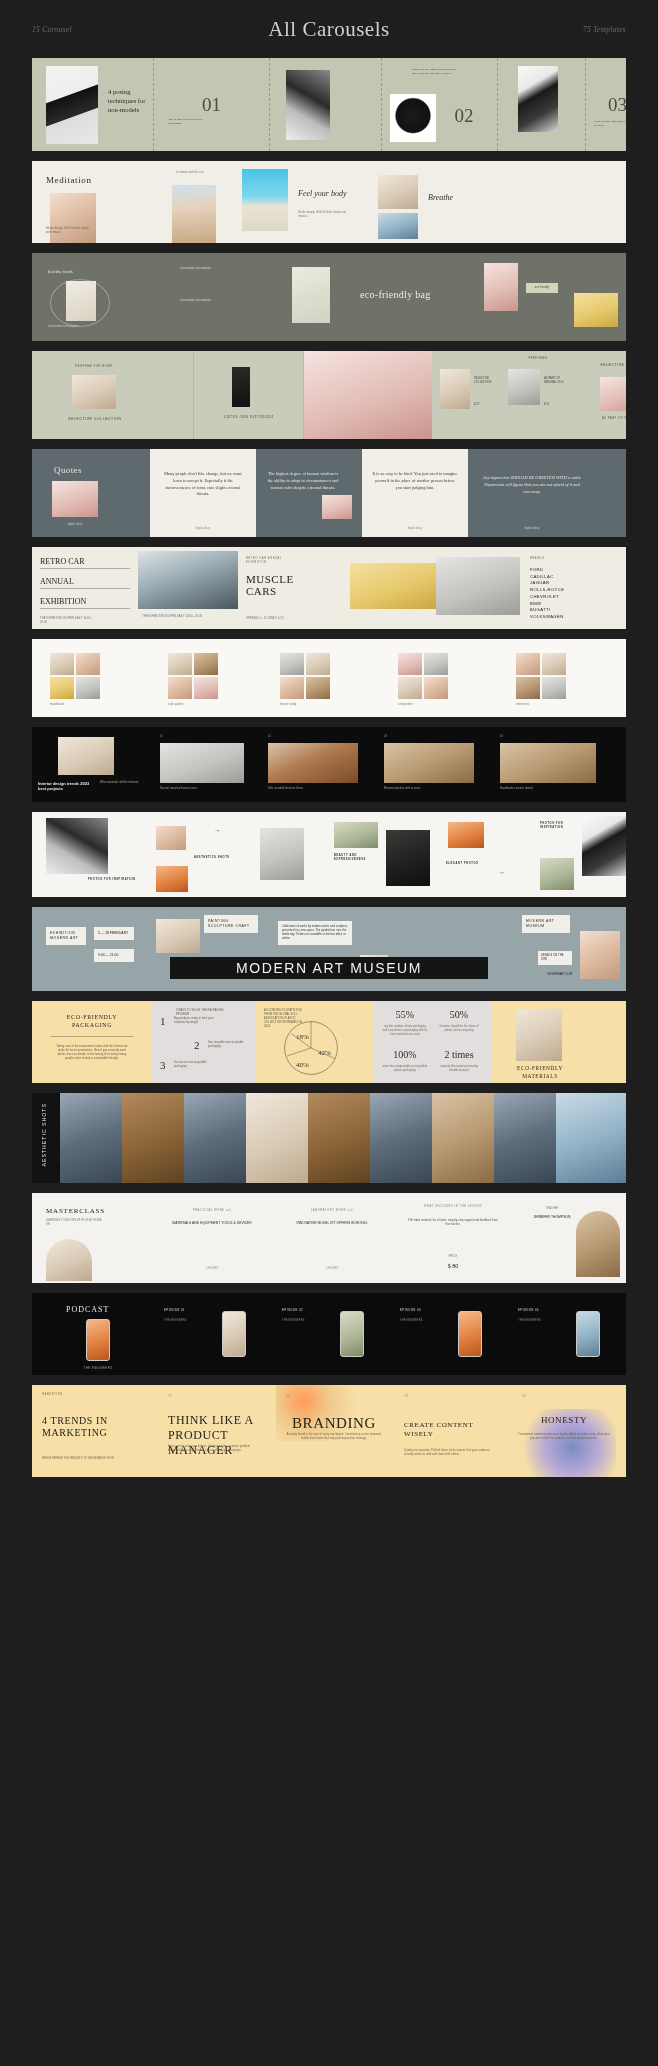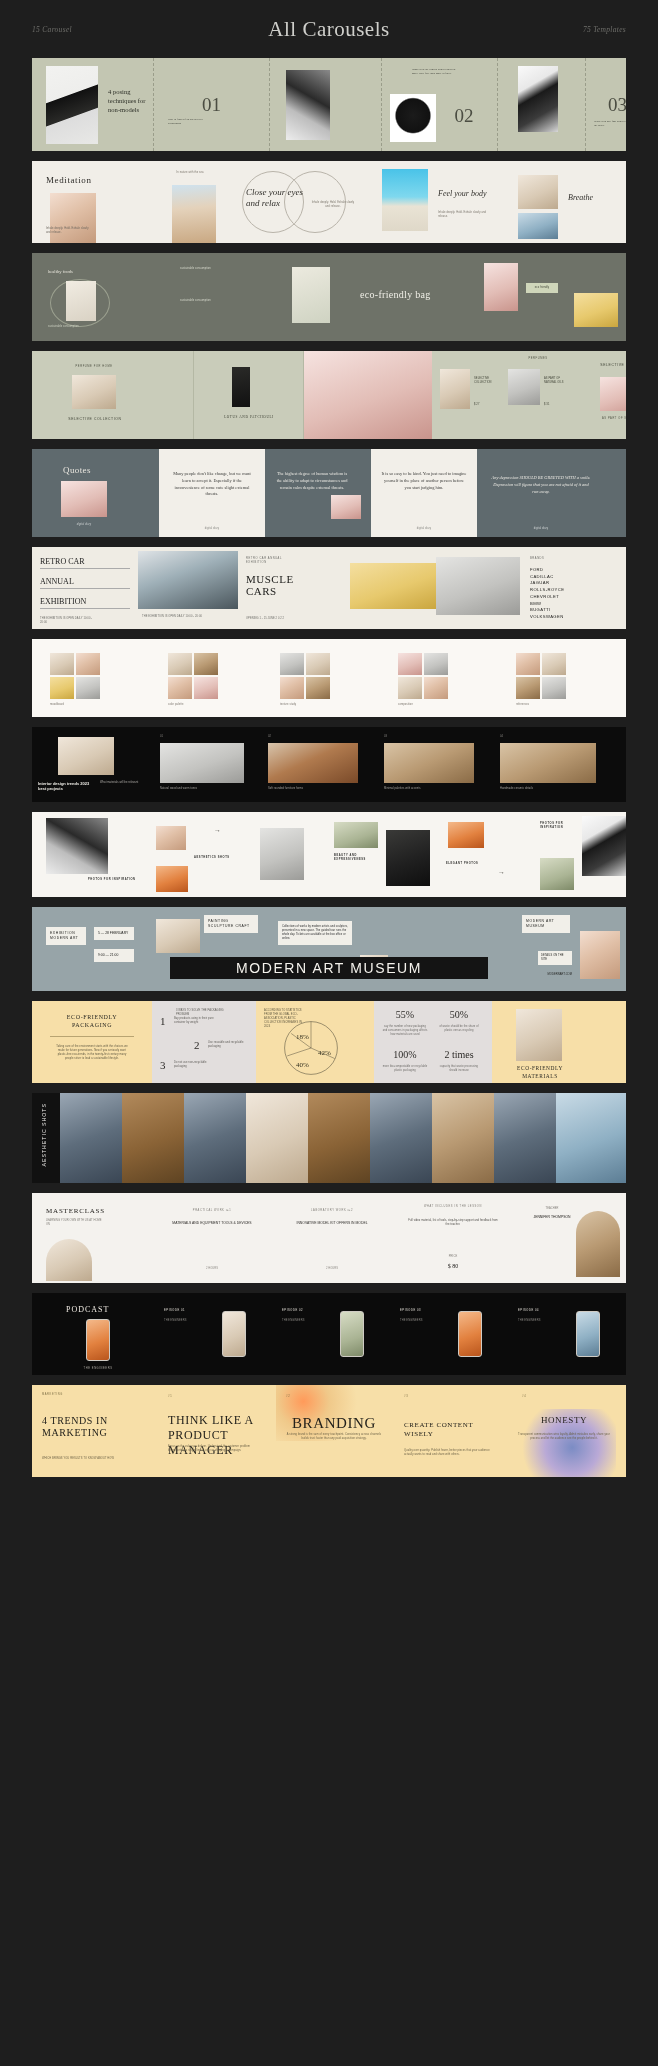--- a/index.html
+++ b/index.html
@@ -63,21 +63,21 @@
 
   
   #row3 { height: 88px; background: #6e7268; align-items: center; }
   #row3 .slide { background:#6e7268; }
 
   
   #row4 { height: 88px; background: #c9ccba; }
   #row4 .slide { background:#c9ccba; }
 
   
-  #row5 { height: 88px; background: #5f6a6e; padding-left: 9px; }
+  #row5 { height: 88px; background: #5f6a6e; }
   .q-dark { background:#5f6a6e; }
   .q-light { background:#f2efe9; }
 
   
   #row6 { height: 82px; background: #efece4; }
 
   
   #row7 { height: 78px; background: #faf8f4; }
 
   
@@ -175,26 +175,20 @@
 <div class="strip" id="row2">
   <div class="slide" style="width:120px">
     <div class="serif lbl" style="left:14px;top:14px;font-size:9px;color:#2f2d2a;letter-spacing:.6px">Meditation</div>
     <div class="photo p-skin" style="left:18px;top:32px;width:46px;height:50px"></div>
     <div class="lbl tny" style="left:14px;top:66px;width:44px;color:#6b655d">Inhale deeply. Hold. Exhale slowly and release.</div>
   </div>
   <div class="slide" style="width:84px">
     <div class="lbl tny center" style="left:18px;top:10px;width:40px;color:#7a746b">In nature with the sea</div>
     <div class="photo p-sand" style="left:20px;top:24px;width:44px;height:58px"></div>
   </div>
-  <div class="slide" style="width:140px">
-    <div class="circ" style="left:6px;top:10px;width:62px;height:62px"></div>
-    <div class="circ" style="left:48px;top:10px;width:62px;height:62px"></div>
-    <div class="serif lbl" style="left:10px;top:26px;width:64px;font-size:9px;line-height:1.2;font-style:italic;color:#33312d">Close your eyes and relax</div>
-    <div class="lbl tny center" style="left:74px;top:40px;width:46px;color:#7a746b">Inhale deeply. Hold. Exhale slowly and release.</div>
-  </div>
   <div class="slide" style="width:138px">
     <div class="photo p-sea" style="left:6px;top:8px;width:46px;height:62px"></div>
     <div class="serif lbl" style="left:62px;top:28px;width:58px;font-size:8px;line-height:1.2;font-style:italic;color:#33312d">Feel your body</div>
     <div class="lbl tny" style="left:62px;top:50px;width:54px;color:#7a746b">Inhale deeply. Hold. Exhale slowly and release.</div>
   </div>
   <div class="slide" style="width:112px">
     <div class="photo p-cream" style="left:4px;top:14px;width:40px;height:34px"></div>
     <div class="photo p-blue" style="left:4px;top:52px;width:40px;height:26px"></div>
     <div class="serif lbl" style="left:54px;top:32px;font-size:8px;font-style:italic;color:#33312d">Breathe</div>
   </div>

